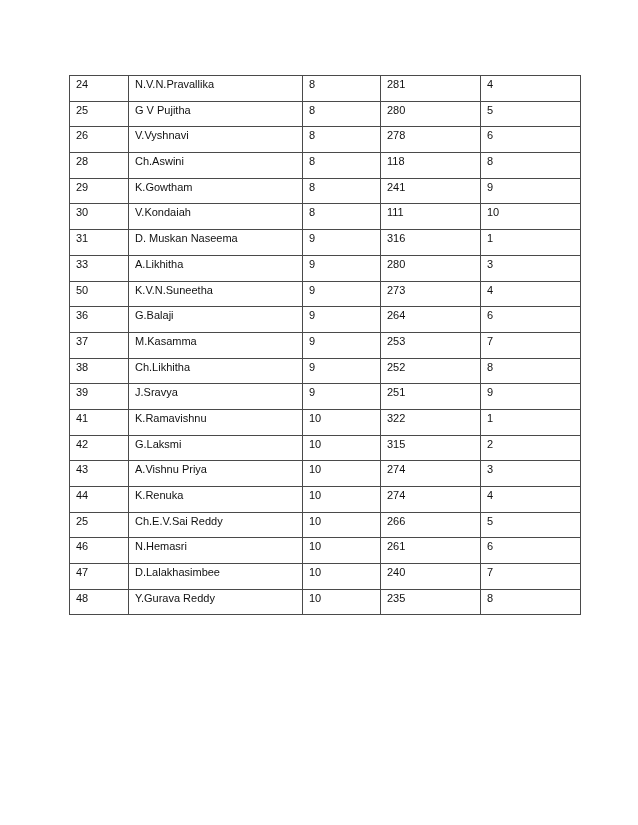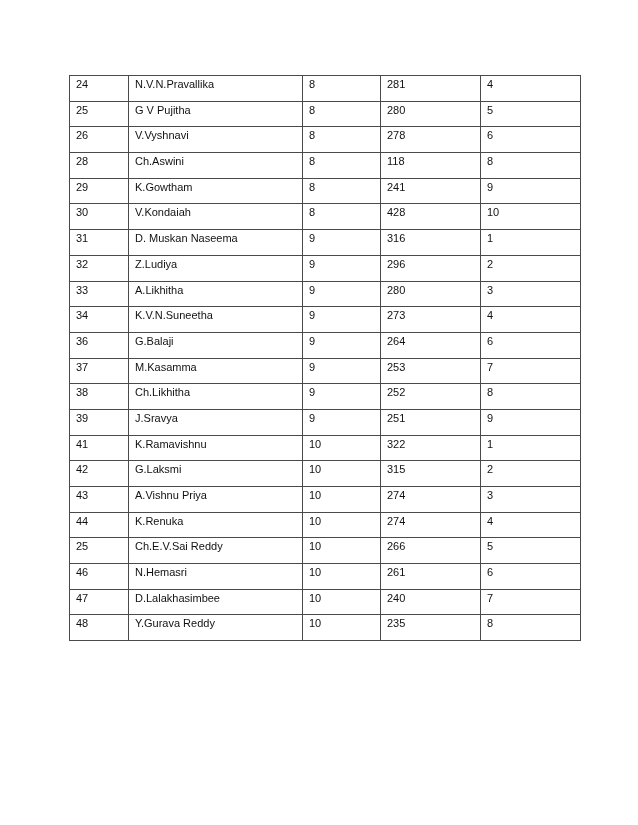--- a/index.html
+++ b/index.html
@@ -92,46 +92,39 @@
           <td>29</td>
           <td>K.Gowtham</td>
           <td>8</td>
           <td>241</td>
           <td>9</td>
         </tr>
       <tr>
           <td>30</td>
           <td>V.Kondaiah</td>
           <td>8</td>
-          <td>428</td>
+          <td>111</td>
           <td>10</td>
         </tr>
       <tr>
           <td>31</td>
           <td>D. Muskan  Naseema</td>
           <td>9</td>
           <td>316</td>
           <td>1</td>
         </tr>
       <tr>
-          <td>32</td>
-          <td>Z.Ludiya</td>
-          <td>9</td>
-          <td>296</td>
-          <td>2</td>
-        </tr>
-      <tr>
           <td>33</td>
           <td>A.Likhitha</td>
           <td>9</td>
           <td>280</td>
           <td>3</td>
         </tr>
       <tr>
-          <td>34</td>
+          <td>50</td>
           <td>K.V.N.Suneetha</td>
           <td>9</td>
           <td>273</td>
           <td>4</td>
         </tr>
       <tr>
           <td>36</td>
           <td>G.Balaji</td>
           <td>9</td>
           <td>264</td>

